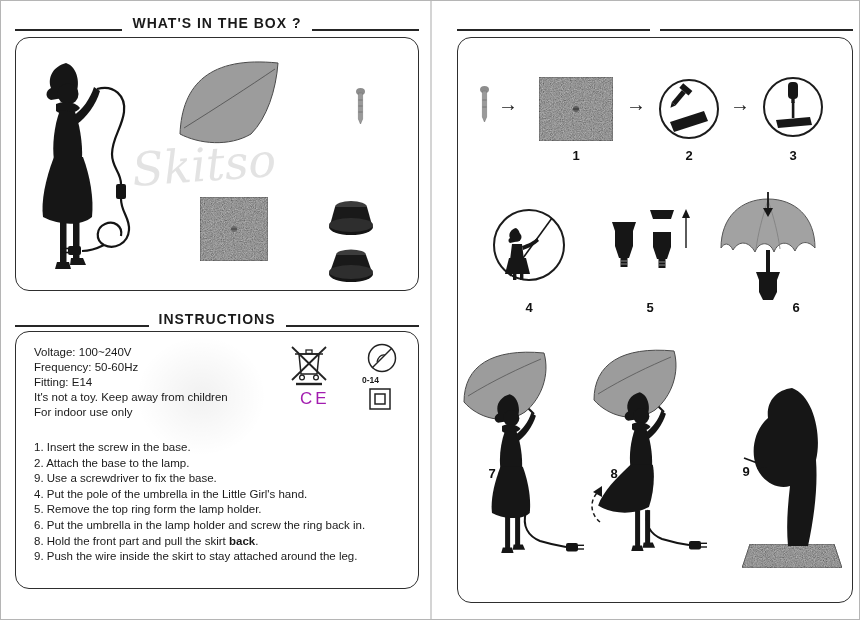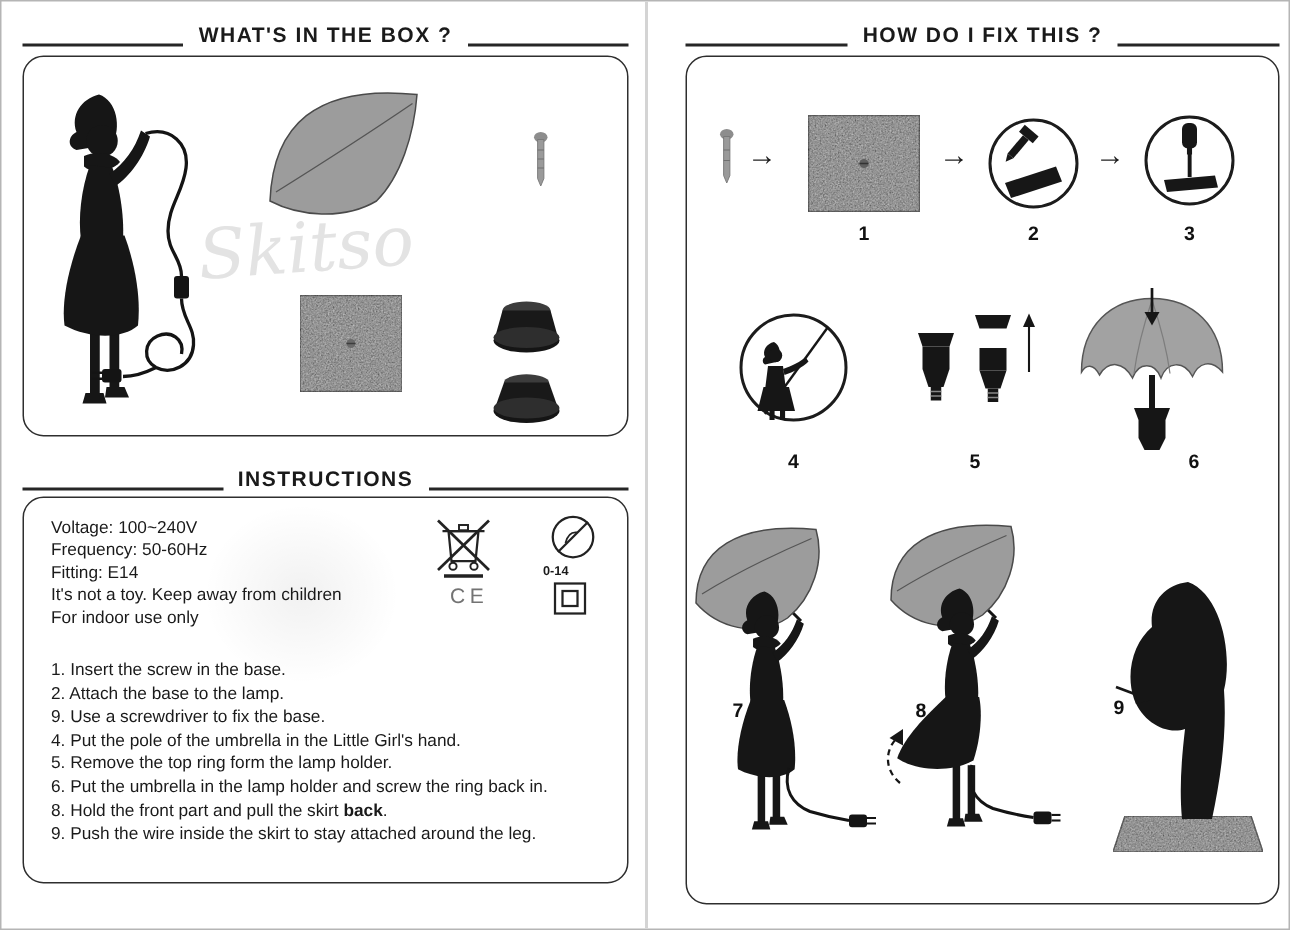--- a/index.html
+++ b/index.html
@@ -15,21 +15,21 @@
   svg{display:block}
   .arrow{position:absolute;font-size:20px;line-height:1;color:#1b1b1b;font-weight:bold}
   .step-label{position:absolute;font-size:13px;font-weight:bold;text-align:center;color:#111}
   .watermark{position:absolute;font-family:"DejaVu Serif",serif;font-style:italic;font-size:46px;color:#e3e3e3;transform:rotate(-4deg);pointer-events:none}
   .smudge{position:absolute;width:130px;height:120px;border-radius:50%;
           background:radial-gradient(closest-side,rgba(0,0,0,0.055),rgba(0,0,0,0));pointer-events:none}
   .specs{position:absolute;font-size:11.5px;line-height:15px}
   .specs .bold{font-weight:normal}
   .steps{position:absolute;font-size:11.5px;line-height:15.6px;width:380px}
   .step-line b{font-weight:bold}
-  .ce-text{position:absolute;font-size:14px;letter-spacing:3px;color:#737373}
+  .ce-text{position:absolute;font-size:17px;letter-spacing:3px;color:#a21caf}
   .age-box{position:absolute;width:40px;text-align:left}
   .age-caption{font-size:8.5px;font-weight:bold;margin-top:1px}
 </style>
 </head>
 <body>
 
 <svg width="0" height="0" style="position:absolute" aria-hidden="true">
   <defs>
     <filter id="tex" x="0%" y="0%" width="100%" height="100%">
       <feTurbulence type="fractalNoise" baseFrequency="0.9" numOctaves="2" seed="7" result="n"></feTurbulence>
@@ -172,21 +172,20 @@
         <div class="step-line">4. Put the pole of the umbrella in the Little Girl's hand.</div>
         <div class="step-line">5. Remove the top ring form the lamp holder.</div>
         <div class="step-line">6. Put the umbrella in the lamp holder and screw the ring back in.</div>
         <div class="step-line">8. Hold the front part and pull the skirt <b>back</b>.</div>
         <div class="step-line">9. Push the wire inside the skirt to stay attached around the leg.</div>
       </div>
   </div>
 
   <div class="section-header" style="left:456px;top:10px;width:396px">
     <span class="rule"></span>
-    <h2>HOW DO I FIX THIS ?</h2>
     <span class="rule"></span>
   </div>
 
   <div class="panel" style="left:456px;top:36px;width:396px;height:566px">
 
     <svg class="abs" style="left:20px;top:48px" width="13" height="38" viewBox="0 0 13 38">
       <ellipse cx="6.5" cy="3.5" rx="4.5" ry="3.5" fill="#8d8d8d"></ellipse>
       <path d="M4.4,5 h4.2 v26 l-2.1,5 l-2.1,-5 Z" fill="#9a9a9a" stroke="#777" stroke-width="0.6"></path>
       <line x1="4.4" y1="14" x2="8.6" y2="14" stroke="#6f6f6f" stroke-width="0.8"></line>
       <line x1="4.4" y1="21" x2="8.6" y2="21" stroke="#6f6f6f" stroke-width="0.8"></line>

